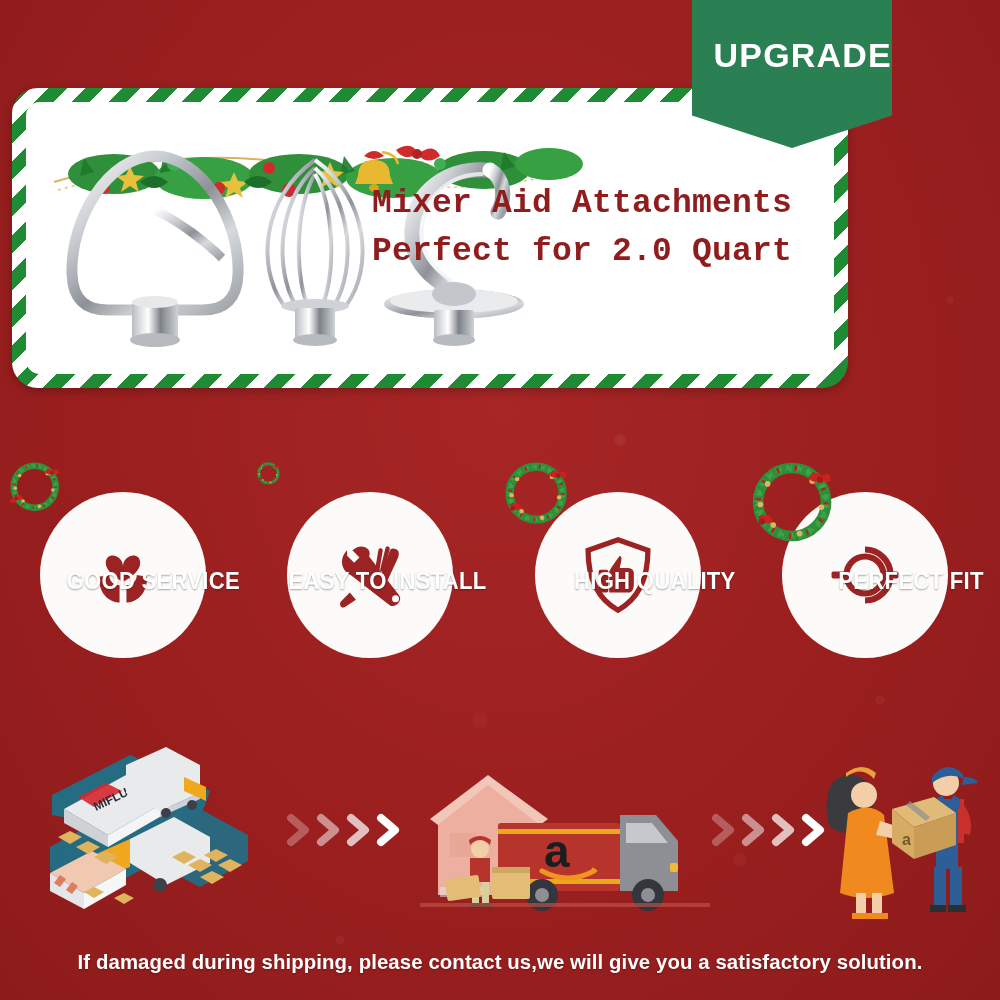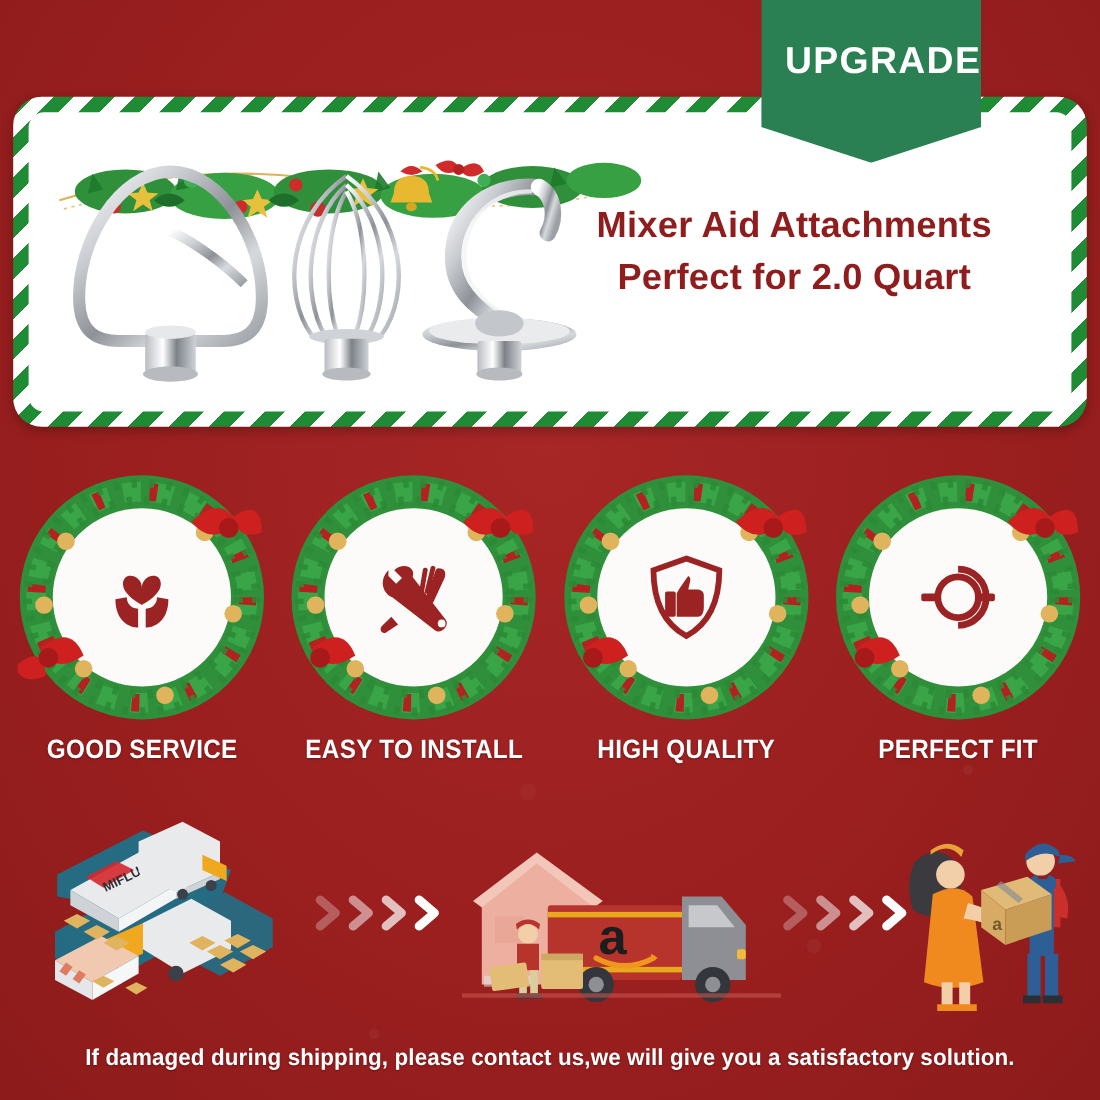--- a/index.html
+++ b/index.html
@@ -18,26 +18,27 @@
       radial-gradient(circle at 34% 94%, rgba(255,255,255,.04) 0 4px, transparent 5px),
       radial-gradient(circle at 74% 86%, rgba(255,255,255,.035) 0 6px, transparent 7px),
       radial-gradient(circle at 8% 56%, rgba(255,255,255,.035) 0 3px, transparent 4px),
       radial-gradient(circle at 48% 72%, rgba(255,255,255,.03) 0 7px, transparent 8px),
       radial-gradient(circle at 95% 30%, rgba(255,255,255,.04) 0 3px, transparent 4px),
       radial-gradient(ellipse at 50% 40%, #a72626 0%, #9b1f1f 55%, #8d1b1b 100%);
   }
 
   
   .hero-card{
-    position:absolute;left:12px;top:88px;width:976px;height:300px;
+    position:absolute;left:12px;top:88px;width:836px;height:300px;
     border-radius:26px;
     background:
       repeating-linear-gradient(135deg,#1f8b35 0 13px,#ffffff 13px 26px);
     box-shadow:0 3px 10px rgba(0,0,0,.25);
     overflow:hidden;
+    font-family:Liberation Mono, monospace;
   }
   .hero-inner{
     position:absolute;left:14px;top:14px;right:14px;bottom:14px;
     background:#fff;border-radius:14px;
   }
   .garland{
     position:absolute;left:18px;top:36px;width:540px;height:74px;
     pointer-events:none;
   }
 
@@ -64,21 +65,21 @@
   .ribbon span{
     color:#fff;font-size:34px;font-weight:bold;letter-spacing:1.2px;
     margin-top:36px;
   }
 
   
   .features{
     position:absolute;left:10px;top:430px;width:980px;height:290px;
     display:flex;justify-content:space-between;
   }
-  .feature{width:238px;display:flex;flex-direction:column;align-items:center;}
+  .feature{width:238px;display:flex;flex-direction:row;align-items:center;}
   .wreath-wrap{position:relative;width:226px;height:226px;}
   .wreath-disc{
     position:absolute;left:30px;top:30px;width:166px;height:166px;
     border-radius:50%;background:#fcfbf9;
   }
   .feature-icon{
     position:absolute;left:30px;top:30px;width:166px;height:166px;
     display:flex;align-items:center;justify-content:center;
   }
   .feature-label{

